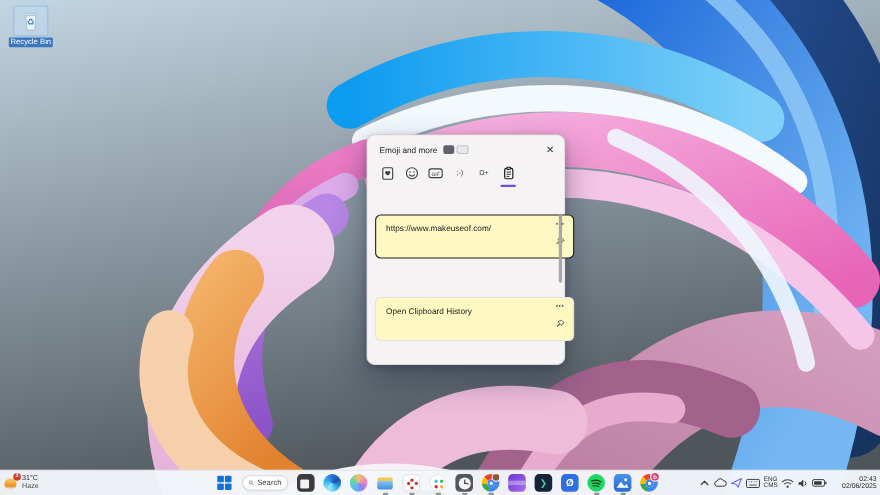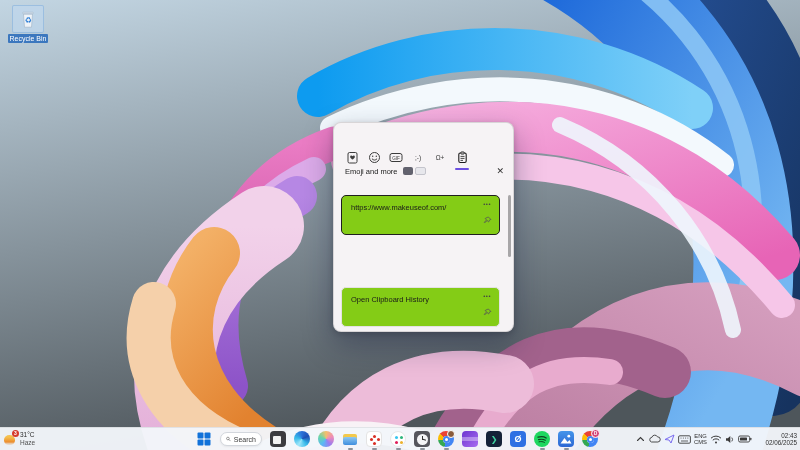--- a/index.html
+++ b/index.html
@@ -10,35 +10,35 @@
   
   #wallpaper{left:0;top:0;width:800px;height:450px;}
   
   .desk-icon{left:6px;top:5px;width:44px;display:flex;flex-direction:column;align-items:center;cursor:default;}
   .desk-icon .ico-box{width:30px;height:26px;background:rgba(190,215,238,.65);border:1px solid rgba(140,180,220,.7);
        border-radius:2px;display:flex;align-items:center;justify-content:center;}
   .desk-icon .lbl{margin-top:1px;font-size:7px;color:#fff;background:rgba(38,105,186,.85);padding:0 2px;border-radius:1px;line-height:9px;}
   
   .panel{left:333px;top:122px;width:181px;height:210px;background:#f6f3f5;border:1px solid rgba(0,0,0,.12);
          border-radius:8px;box-shadow:0 12px 30px rgba(20,25,60,.38),0 2px 6px rgba(0,0,0,.18);box-sizing:border-box;}
-  .panel-hd{position:absolute;left:0;top:0;right:0;height:20px;display:flex;align-items:center;padding:6px 9px 0 11px;box-sizing:border-box;margin-top:35px;}
+  .panel-hd{position:absolute;left:0;top:0;right:0;height:20px;display:flex;align-items:center;padding:6px 9px 0 11px;box-sizing:border-box;}
   .panel-title{font-size:7.5px;color:#1b1b1b;}
   .hdr-ico1{width:10px;height:8px;background:#62626e;border-radius:2px;margin-left:5px;}
   .hdr-ico2{width:11px;height:8px;background:#e7e7ec;border:1px solid #c4c4cc;border-radius:2px;margin-left:2px;box-sizing:border-box;}
   .close-x{margin-left:auto;font-size:9px;color:#333;line-height:10px;cursor:default;}
   .tabs{position:absolute;left:7px;top:26px;height:20px;display:flex;}
   .tab{width:22px;height:17px;display:flex;align-items:center;justify-content:center;position:relative;color:#3c3c3c;}
   .tab svg{display:block;}
   .tab .txt-glyph{font-size:6.5px;color:#3c3c3c;letter-spacing:0;}
   .tab-underline{position:absolute;left:4px;bottom:-4px;width:14px;height:2.5px;border-radius:2px;}
   .sec-row{position:absolute;left:11px;right:9px;top:54px;height:15px;display:flex;align-items:center;}
   .sec-title{font-size:8px;font-weight:bold;color:#1b1b1b;}
   .clear-btn{margin-left:auto;font-size:6.5px;color:#1b1b1b;background:#fdfdfd;border:1px solid #d6d3d5;border-radius:3px;
              padding:2px 6px;line-height:7px;box-shadow:0 1px 1px rgba(0,0,0,.05);}
-  .card{position:absolute;left:7px;width:159px;height:40px;background:#84cc16;border:1px solid #e4e1e3;border-radius:5px;box-sizing:border-box;}
+  .card{position:absolute;left:7px;width:181px;height:40px;background:#fef9c3;border:1px solid #e4e1e3;border-radius:5px;box-sizing:border-box;}
   .card.sel{border:1.5px solid #1f1f1f;}
   .card .ctext{position:absolute;left:9px;top:7px;font-size:7.5px;color:#1b1b1b;}
   .card .dots{position:absolute;right:8px;top:5px;font-size:6px;letter-spacing:.5px;color:#444;}
   .card .pin{position:absolute;right:7px;bottom:5px;}
   .scrollbar{position:absolute;right:2px;top:72px;width:3px;height:62px;background:#a8a6a8;border-radius:2px;}
   
   .taskbar{left:0;bottom:0;width:800px;height:22px;background:rgba(242,246,250,.96);border-top:1px solid rgba(0,0,0,.07);}
   .weather{position:absolute;left:3px;top:1px;display:flex;align-items:center;height:20px;}
   .w-ico{width:14px;height:14px;position:relative;}
   .w-sun{position:absolute;left:1px;top:3px;width:11px;height:10px;border-radius:50% 50% 45% 45%;
@@ -220,21 +220,21 @@
 
   <div class="card sel" style="top:72px;">
     <span class="ctext">https://www.makeuseof.com/</span>
     <span class="dots">•••</span>
     <span class="pin">
       <svg width="9" height="9" viewBox="0 0 10 10">
           <path d="M6.1 1.2 L8.8 3.9 L7.4 4.3 L6.2 6.6 L4.6 5 L2 7.6 L1.4 7 L4 4.4 L2.4 2.8 L4.7 1.6 Z" fill="none" stroke="#555" stroke-width="0.9" stroke-linejoin="round"></path>
         </svg>
     </span>
   </div>
-  <div class="card" style="top:164px;">
+  <div class="card" style="top:147px;">
     <span class="ctext">Open Clipboard History</span>
     <span class="dots">•••</span>
     <span class="pin">
       <svg width="9" height="9" viewBox="0 0 10 10">
           <path d="M6.1 1.2 L8.8 3.9 L7.4 4.3 L6.2 6.6 L4.6 5 L2 7.6 L1.4 7 L4 4.4 L2.4 2.8 L4.7 1.6 Z" fill="none" stroke="#555" stroke-width="0.9" stroke-linejoin="round"></path>
         </svg>
     </span>
   </div>
   <div class="scrollbar"></div>
 </div>

